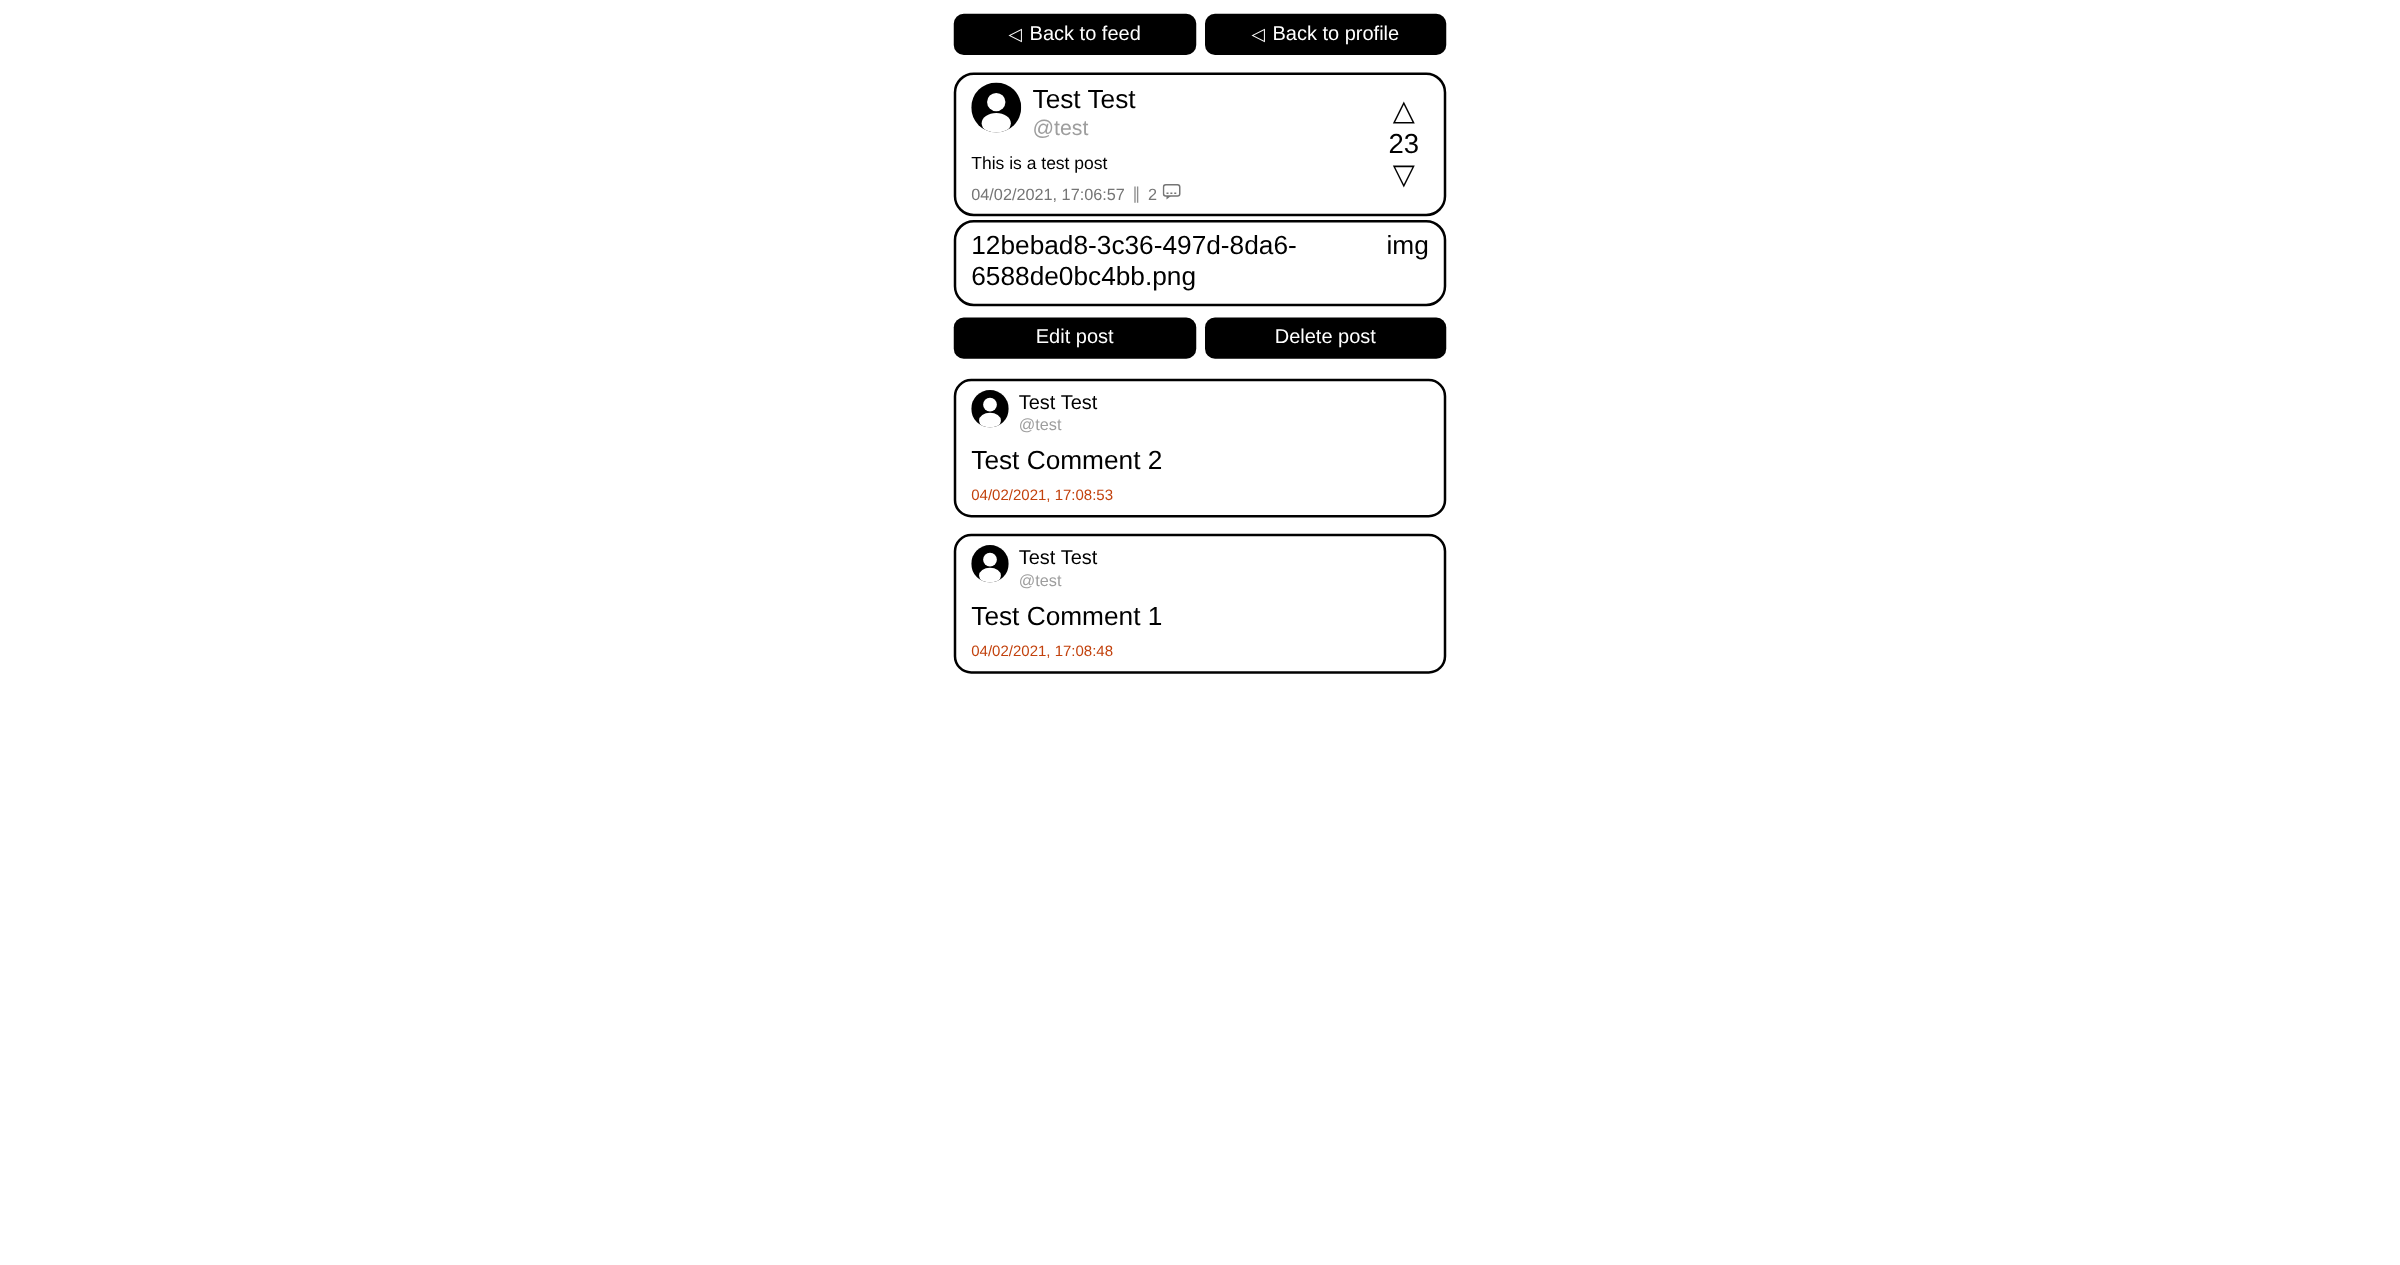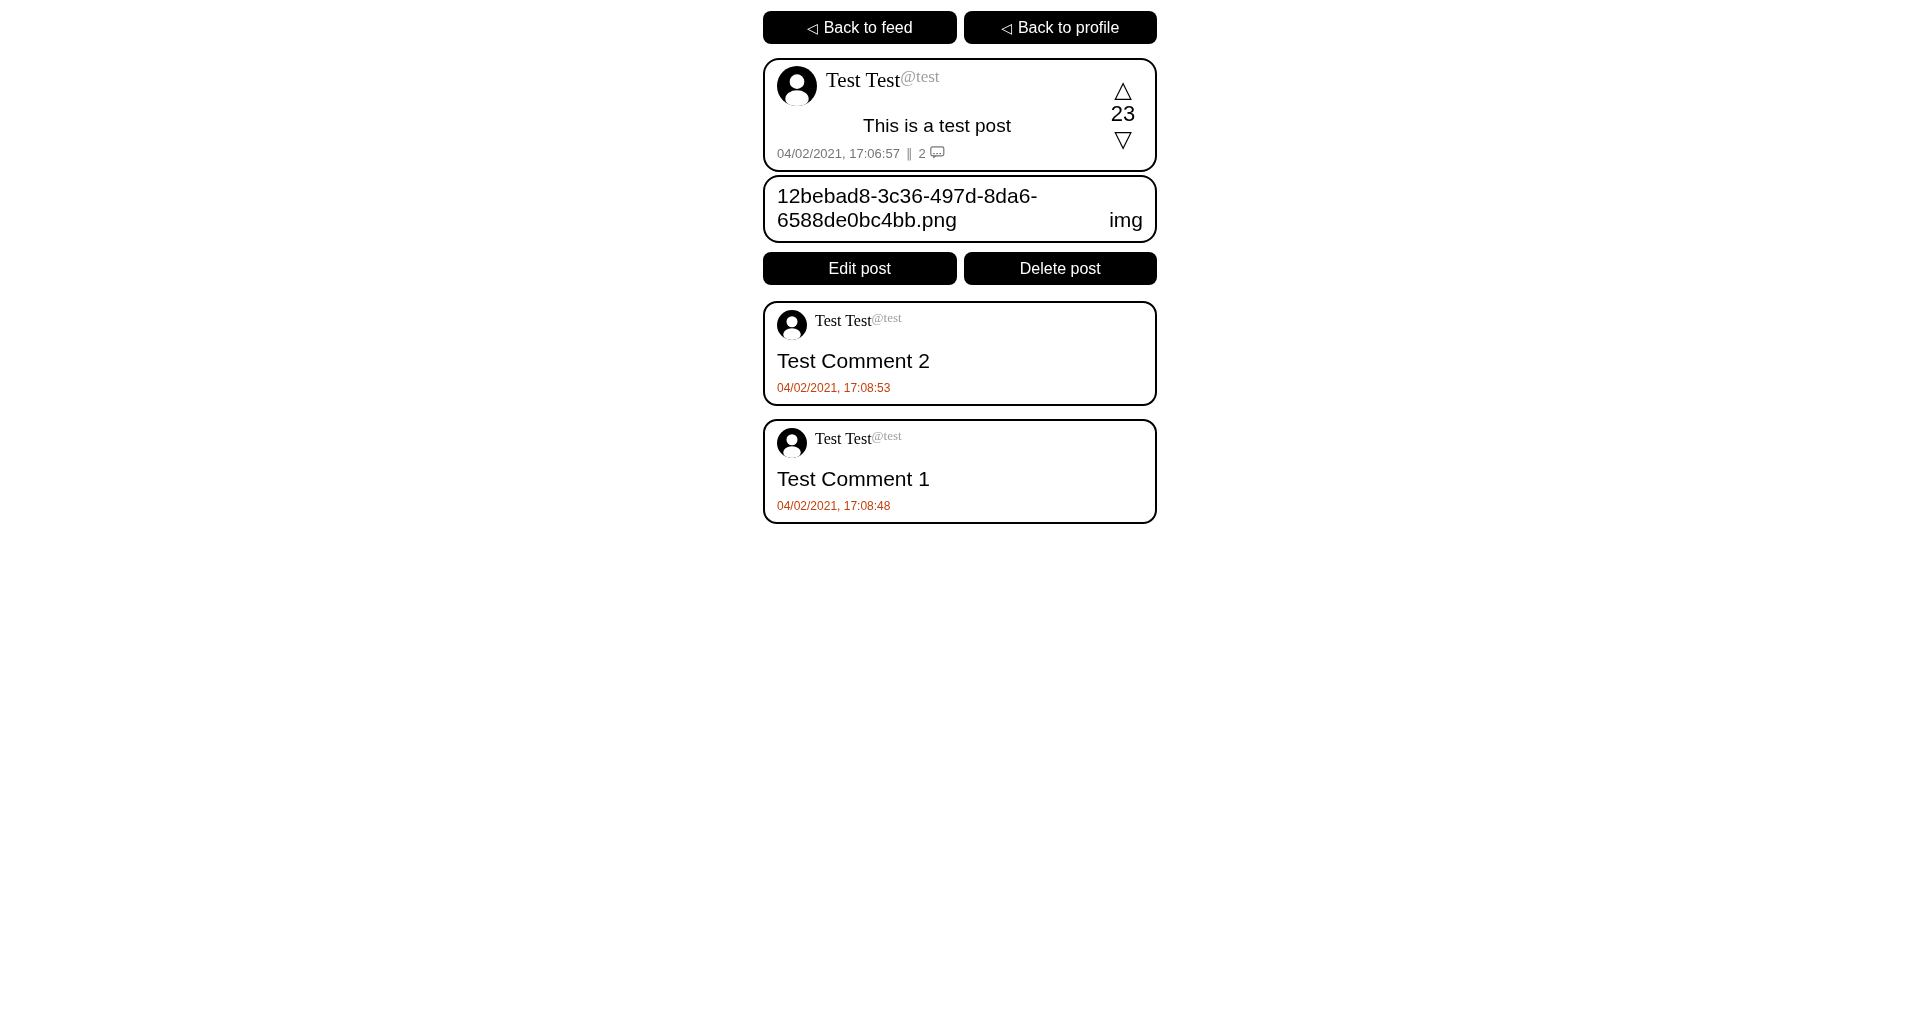--- a/index.html
+++ b/index.html
@@ -26,41 +26,41 @@
 
   .post-card {
     margin: 14px 4px 0;
     border: 2px solid #000; border-radius: 16px;
     padding: 6px 6px 8px 12px;
     display: flex;
   }
   .post-main { flex: 1; min-width: 0; }
   .post-header { display: flex; gap: 9px; }
   .avatar svg { display: block; }
-  .author-block { display: flex; justify-content: flex-start; font-family: Liberation Serif, serif; }
+  .author-block { display: flex; flex-direction: column; justify-content: flex-start; }
   .author-name { font-size: 21px; line-height: 1.15; padding-top: 2px; }
   .author-handle { font-size: 17px; line-height: 1.25; color: #9e9e9e; }
-  .post-body { font-size: 19px; line-height: 1.15; margin-top: 9px; text-align: center; }
+  .post-body { font-size: 14px; line-height: 1.15; margin-top: 9px; }
   .post-meta { margin-top: 9px; font-size: 13px; color: #757575; display: flex; align-items: center; gap: 6px; }
   .meta-sep { font-family: "DejaVu Sans", sans-serif; color: #8f8f8f; font-size: 13px; }
   .comment-count-group { display: flex; align-items: center; gap: 4px; }
 
   .post-votes { width: 52px; display: flex; flex-direction: column; align-items: center; justify-content: center; }
   .vote-arrow {
     font-family: "DejaVu Sans", sans-serif;
     font-size: 23px; line-height: 1.05; color: #000;
     background: none; border: none; cursor: pointer; padding: 0;
   }
   .vote-score { font-size: 22px; line-height: 1.2; }
 
   .attachment-card {
     margin: 3px 4px 0;
     border: 2px solid #000; border-radius: 16px;
     padding: 7px 12px 9px;
-    display: flex; align-items: flex-end;
+    display: flex; align-items: flex-start;
     cursor: pointer;
   }
   .attachment-name { flex: 1; font-size: 21px; line-height: 1.15; padding-right: 34px; overflow-wrap: break-word; min-width: 0; }
   .attachment-type { font-size: 21px; line-height: 1.15; }
 
   .actions-row { margin-top: 9px; }
 
   .comment-input-wrap { margin-top: 14px; }
   input.comment-input {
     width: 100%;

